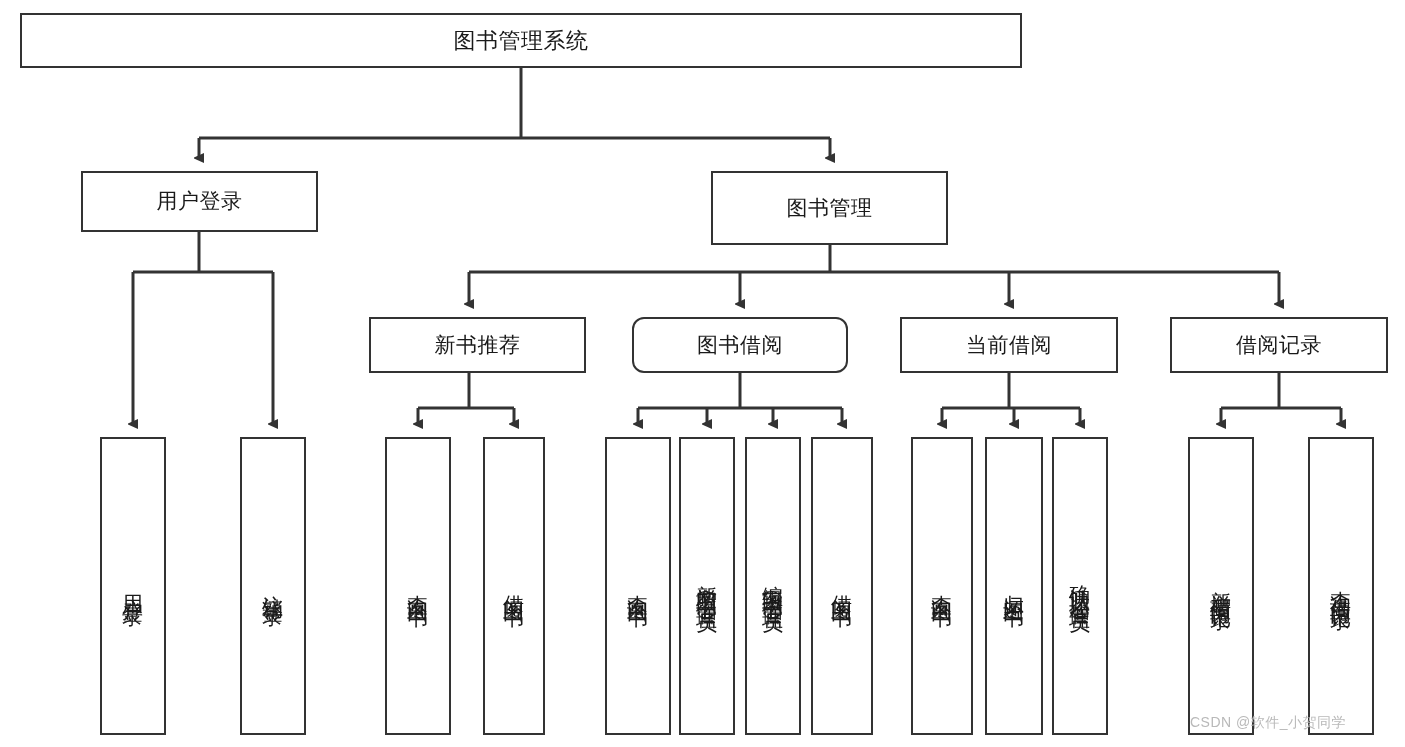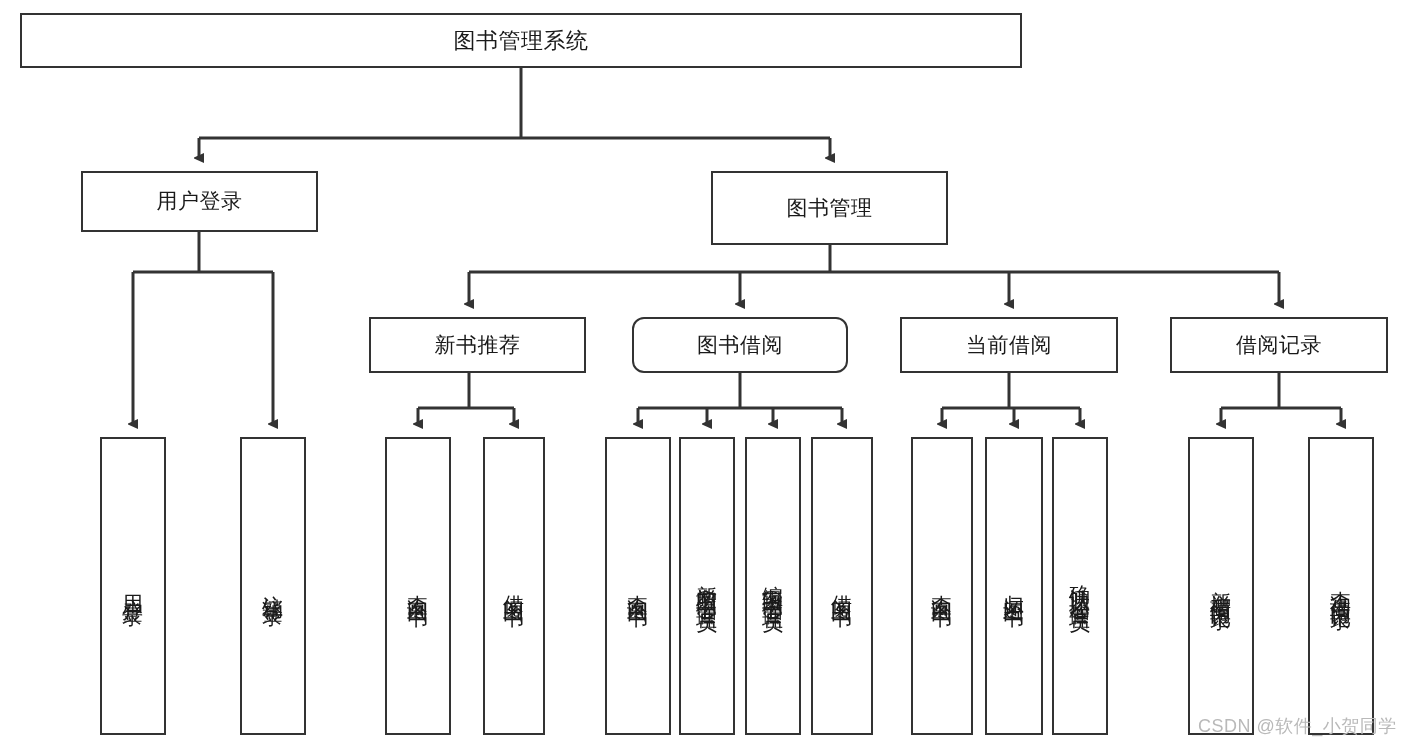--- a/index.html
+++ b/index.html
@@ -41,25 +41,24 @@
     text-orientation:upright;
     font-size:21px;
     line-height:1.0;
     letter-spacing:4px;
     white-space:nowrap;
   }
 
   .watermark{
     position:absolute;
     color:#b9b9b9;
-    font-size:18px;
+    font-size:14px;
     white-space:nowrap;
     z-index:3;
     letter-spacing:0.5px;
-    padding-left:8px;
   }
 </style>
 </head>
 <body>
 
 <div id="canvas">
 
   <svg id="wires" viewBox="0 0 1405 747" xmlns="http://www.w3.org/2000/svg">
     <defs>
       <marker id="arrow" markerWidth="10" markerHeight="10" refX="5" refY="5" orient="auto" markerUnits="userSpaceOnUse">

